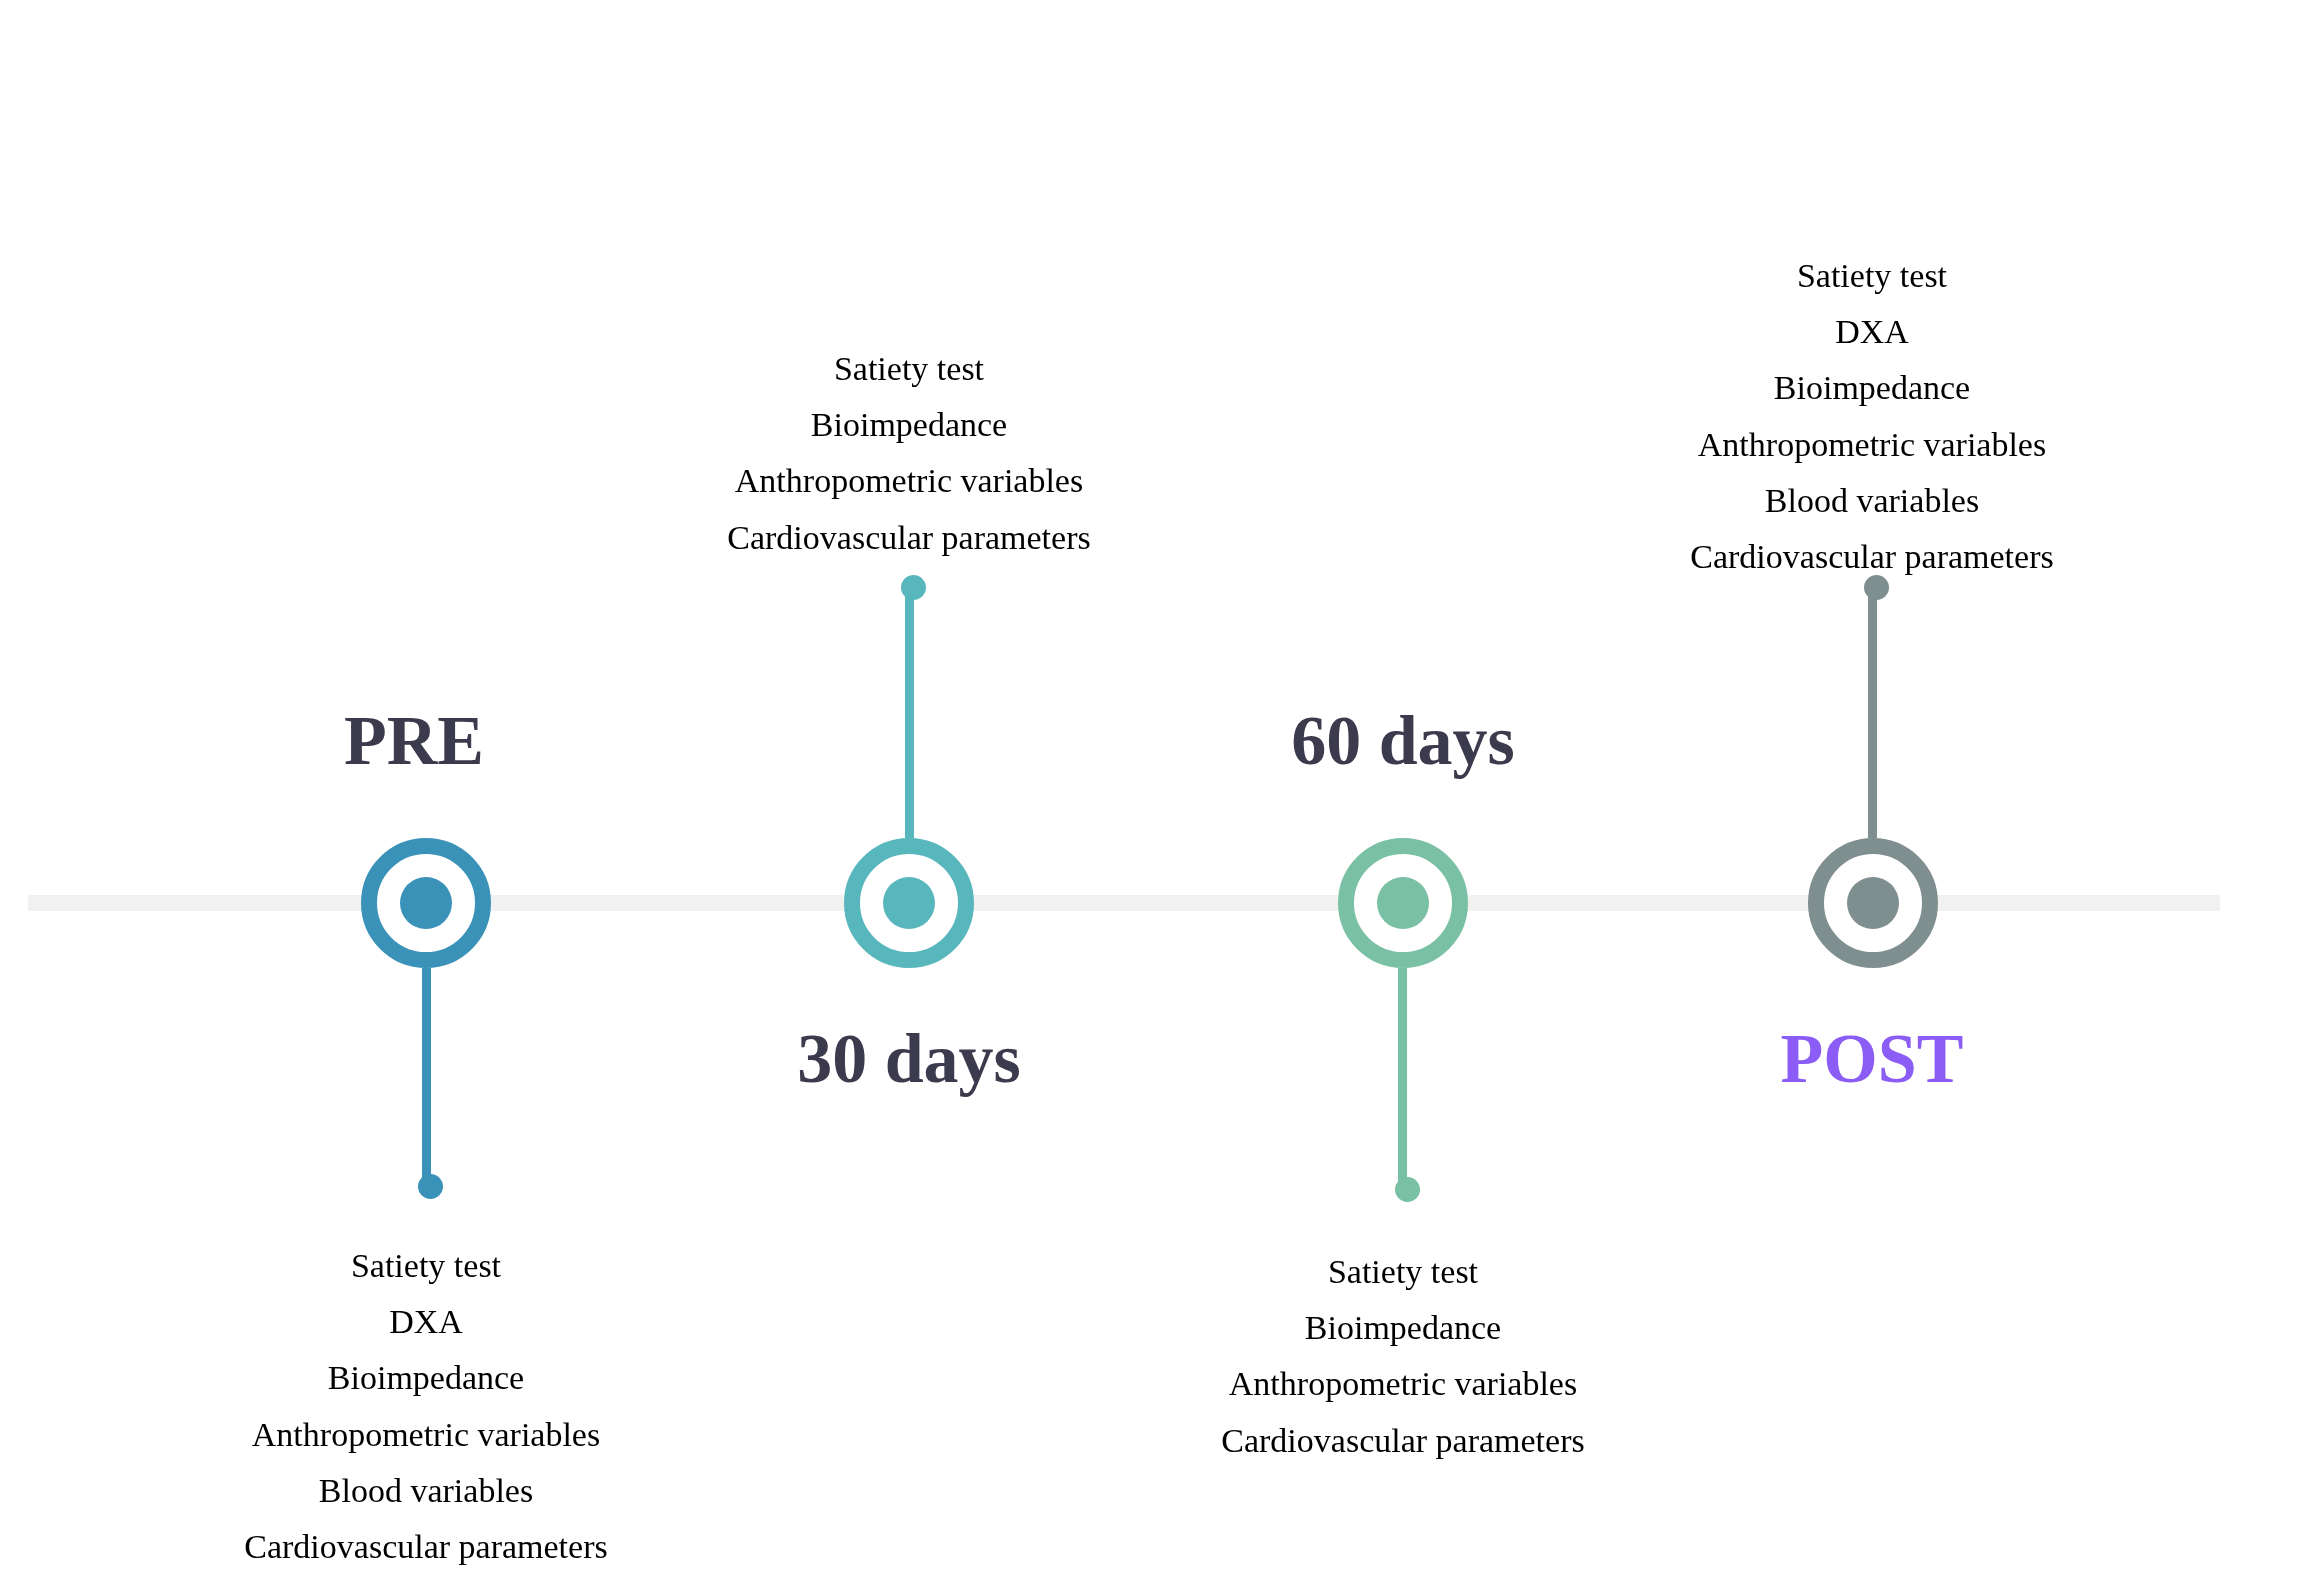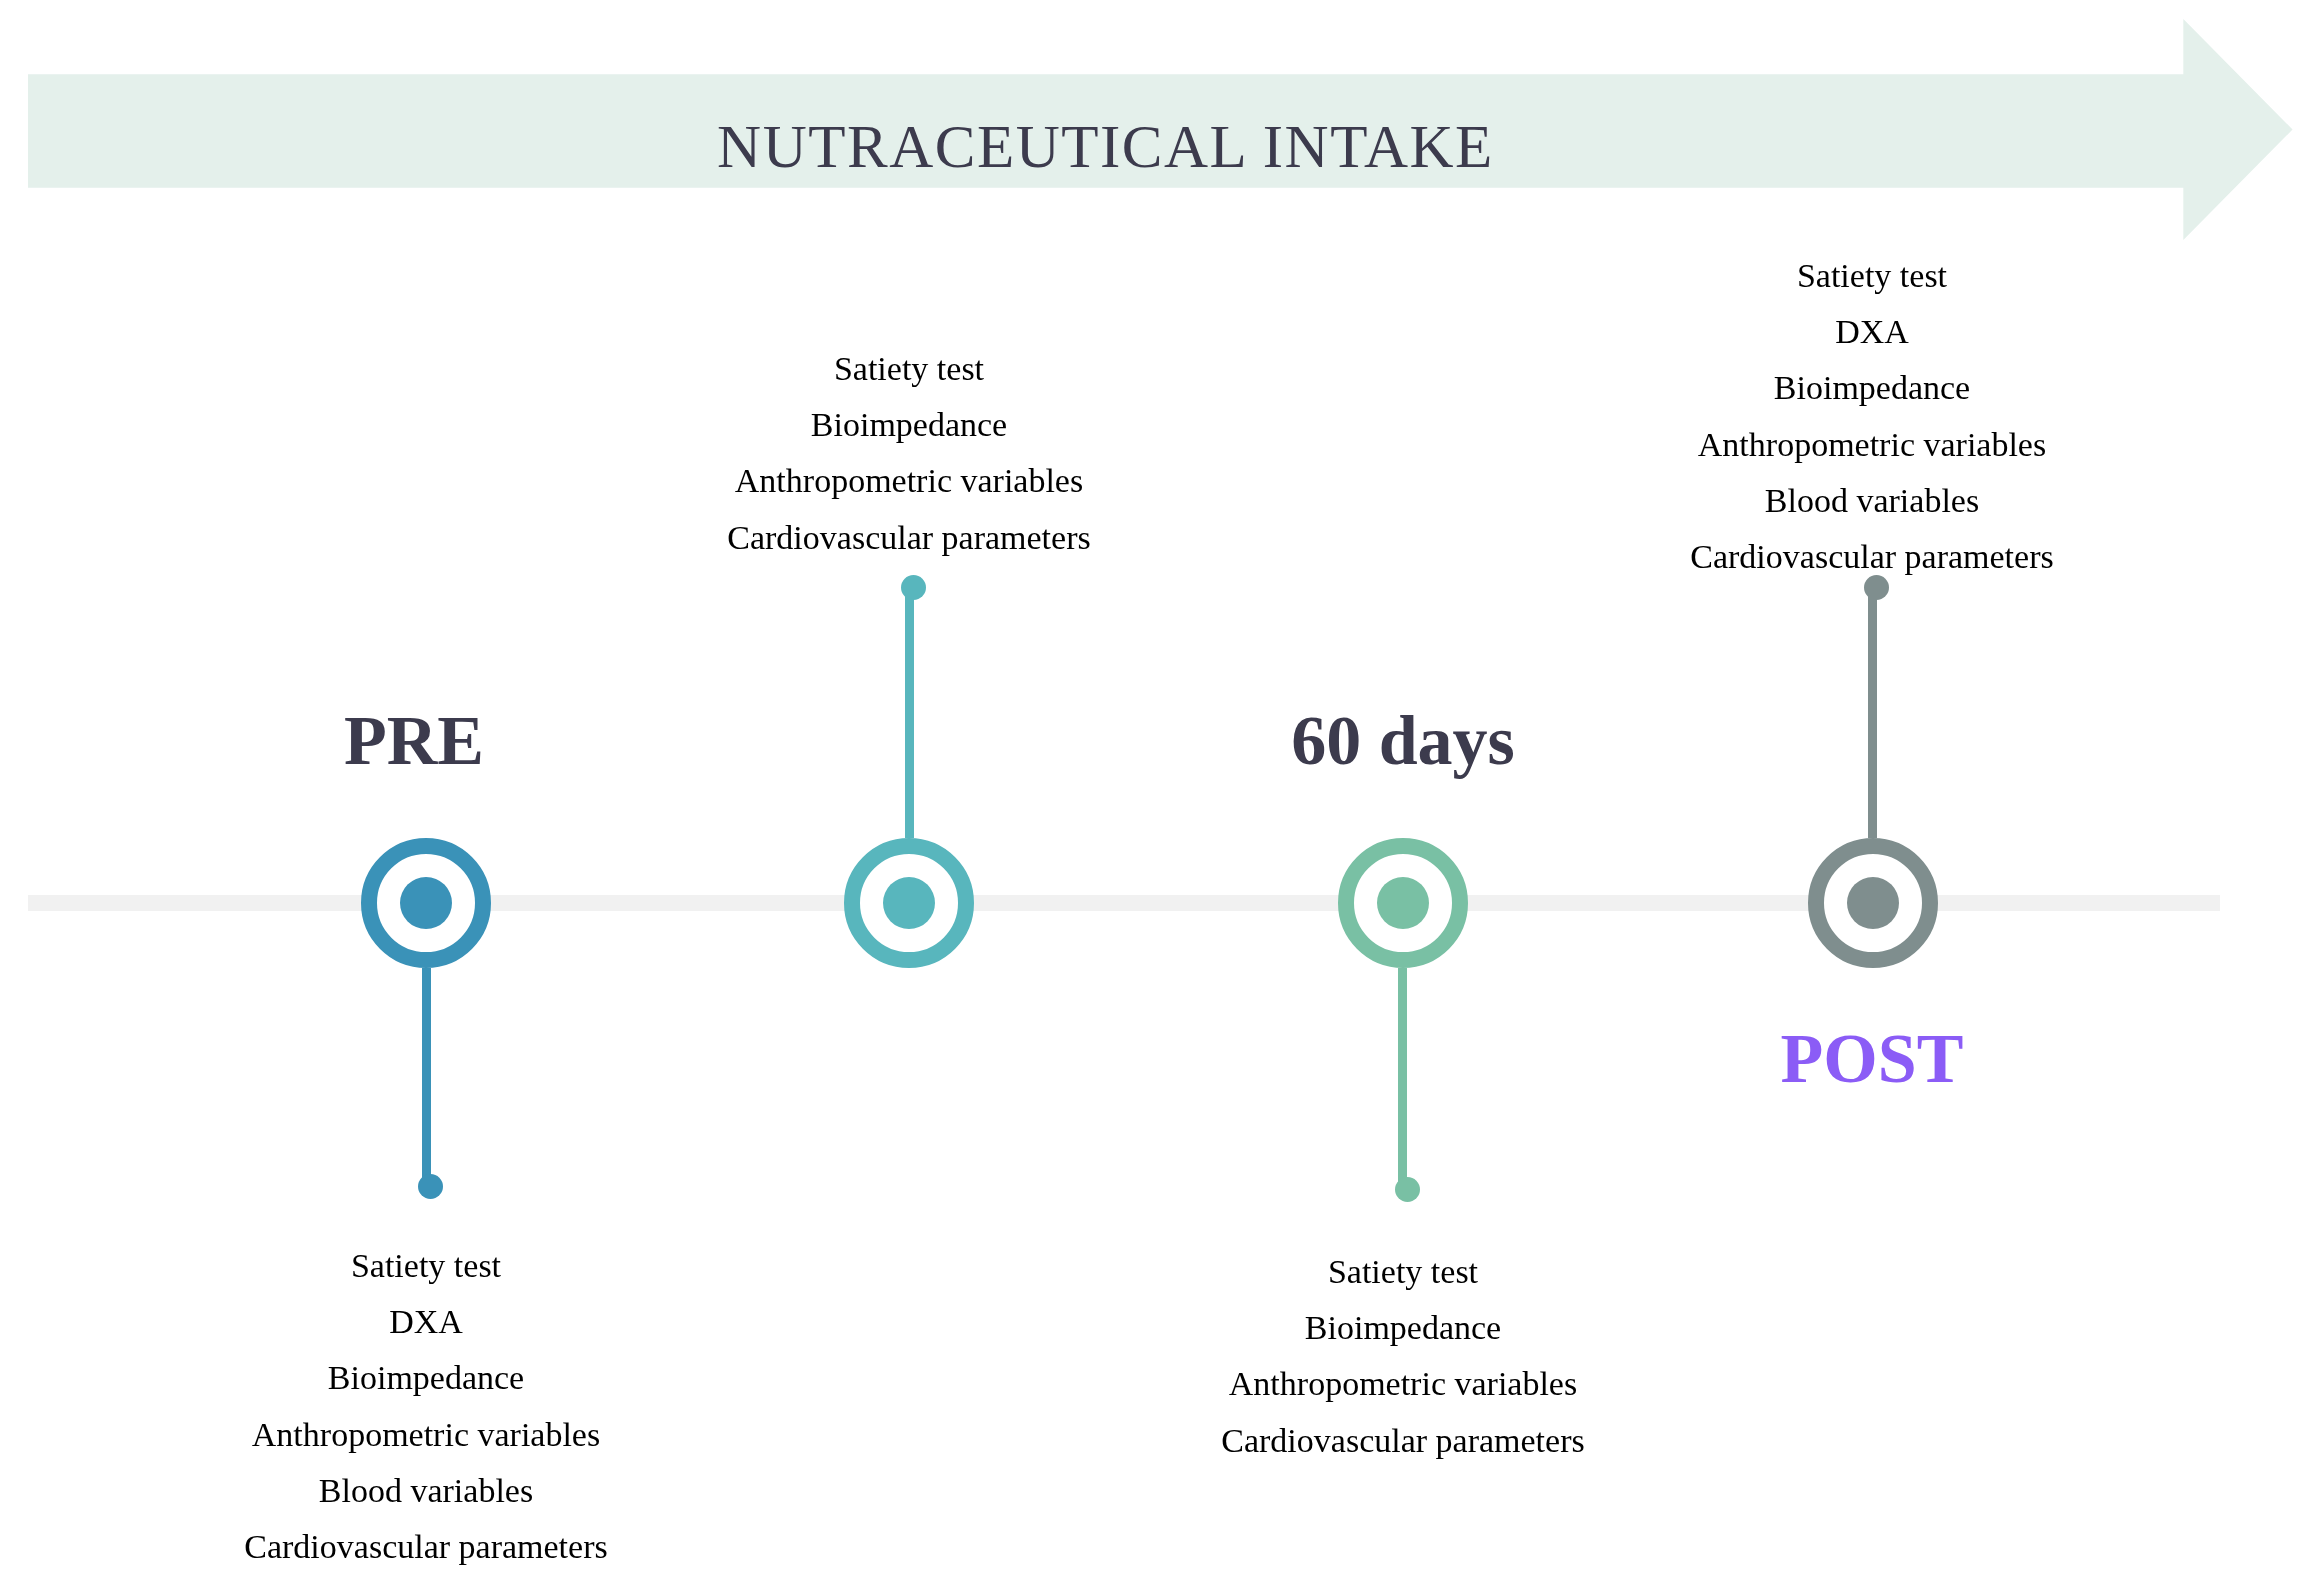--- a/index.html
+++ b/index.html
@@ -107,26 +107,20 @@
     color: #000000;
     white-space: nowrap;
   }
   .measure-list div { padding: 0; margin: 12px; }
 </style>
 </head>
 <body>
 
 <div id="canvas">
 
-  <div class="banner-wrap">
-    <svg class="banner-svg" viewBox="0 0 3112 312" preserveAspectRatio="none">
-      <polygon id="banner-poly" points="0,80 2960,80 2960,4 3110,156 2960,308 2960,236 0,236" fill="#e4f0eb"></polygon>
-    </svg>
-    <div class="banner-title">NUTRACEUTICAL INTAKE</div>
-  </div>
 
   <div class="baseline" style="background: rgb(241, 241, 241);"></div>
 
   <div class="period-label" style="left: 414px; top: 701px; color: rgb(60, 59, 77);">PRE</div>
 
   <div class="marker" id="marker-pre" style="left: 361px; top: 838px; border-color: rgb(58, 146, 184);">
     <div class="core" id="core-pre" style="background: rgb(58, 146, 184);"></div>
   </div>
 
   <div class="stem" id="stem-pre" style="left: 422px; top: 968px; height: 218px; background: rgb(58, 146, 184);"></div>
@@ -148,20 +142,21 @@
     <div>Cardiovascular parameters</div>
   </div>
 
   <div class="stem-dot" id="stemdot-day30" style="left: 909px; top: 575px; background: rgb(88, 182, 189);"></div>
   <div class="stem" id="stem-day30" style="left: 905px; top: 586px; height: 252px; background: rgb(88, 182, 189);"></div>
 
   <div class="marker" id="marker-day30" style="left: 844px; top: 838px; border-color: rgb(88, 182, 189);">
     <div class="core" id="core-day30" style="background: rgb(88, 182, 189);"></div>
   </div>
 
+  <div class="period-label" style="left: 909px; top: 1019px; color: rgb(60, 59, 77);">30 days</div>
 
   <div class="period-label" style="left: 1403px; top: 701px; color: rgb(60, 59, 77);">60 days</div>
 
   <div class="marker" id="marker-day60" style="left: 1338px; top: 838px; border-color: rgb(121, 192, 164);">
     <div class="core" id="core-day60" style="background: rgb(121, 192, 164);"></div>
   </div>
 
   <div class="stem" id="stem-day60" style="left: 1398px; top: 968px; height: 222px; background: rgb(121, 192, 164);"></div>
   <div class="stem-dot" id="stemdot-day60" style="left: 1403px; top: 1177px; background: rgb(121, 192, 164);"></div>
 

